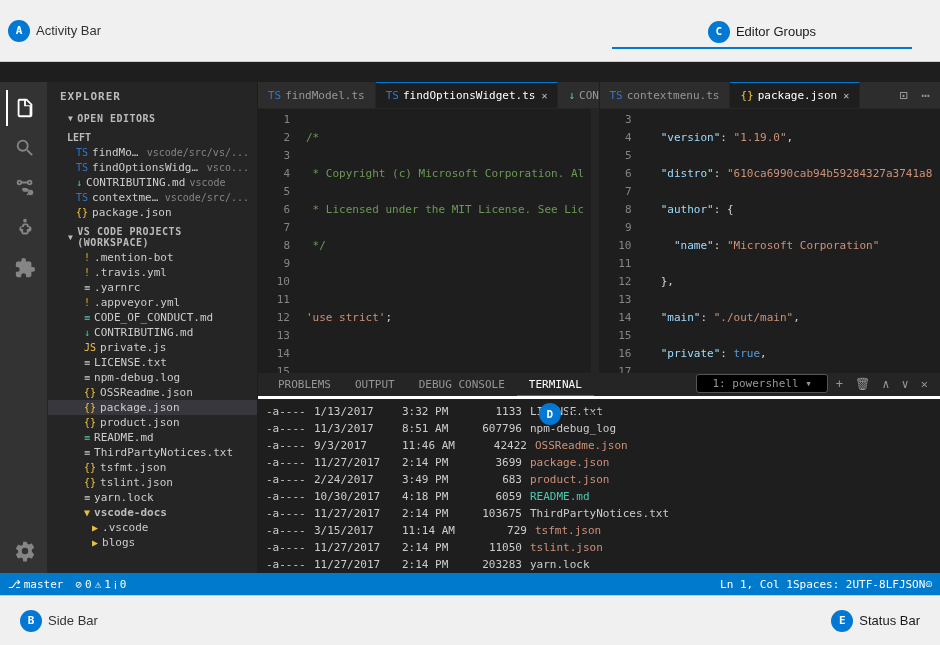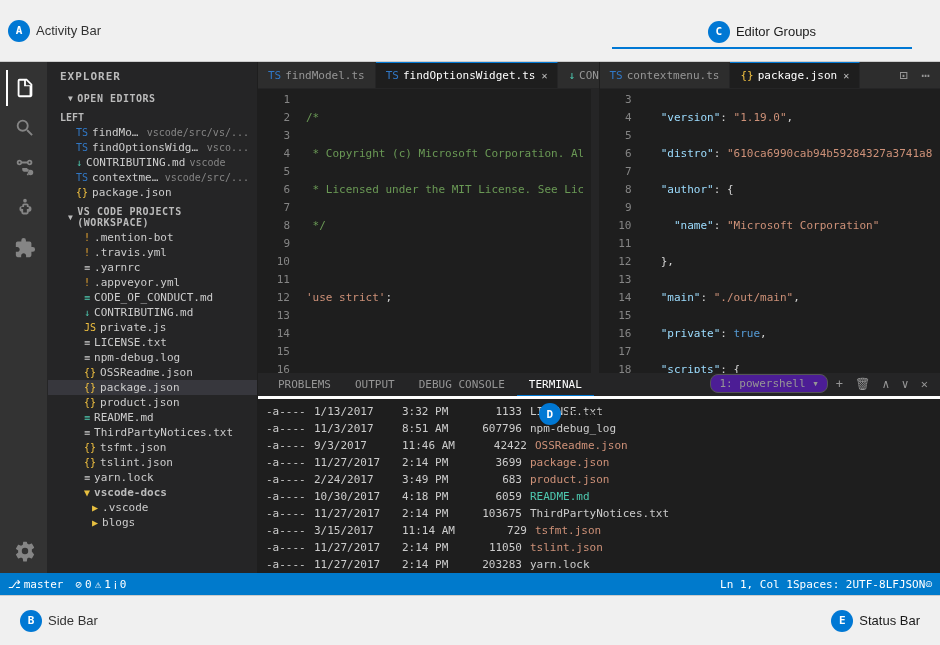--- a/index.html
+++ b/index.html
@@ -15,21 +15,21 @@
     
     .top-annotation-bar {
       display: flex; align-items: center; justify-content: space-between;
       background: #f0f0f0; border-bottom: 1px solid #ccc; padding: 4px 8px;
       height: 62px; flex-shrink: 0;
     }
     .top-left-annotation { display: flex; align-items: center; gap: 6px; }
     .top-left-annotation span { font-size: 13px; color: #333; font-weight: 500; }
 
     
-    .main-layout { display: flex; flex: 1; overflow: hidden; }
+    .main-layout { display: flex; flex: 1; overflow: hidden; margin-top: 20px; }
 
     
     .activity-bar {
       width: 48px; background: #333333; display: flex; flex-direction: column;
       align-items: center; padding-top: 8px; flex-shrink: 0; border-right: 1px solid #252526;
     }
     .activity-icon {
       width: 36px; height: 36px; display: flex; align-items: center; justify-content: center;
       margin-bottom: 4px; cursor: pointer; color: #858585; border-left: 2px solid transparent;
     }
@@ -55,21 +55,21 @@
     .file-item {
       display: flex; align-items: center; padding: 1px 8px 1px 28px;
       font-size: 12px; cursor: pointer; color: #cccccc; white-space: nowrap;
       overflow: hidden; text-overflow: ellipsis;
     }
     .file-item.active { background: #37373d; }
     .file-item .file-icon { margin-right: 4px; font-size: 10px; flex-shrink: 0; }
     .file-item .file-name { overflow: hidden; text-overflow: ellipsis; font-size: 11px; }
     .file-item .file-path { color: #858585; font-size: 10px; margin-left: 4px; }
     .subsection-label {
-      padding: 2px 12px 2px 12px; font-size: 10px; font-weight: 700;
+      padding: 2px 12px 2px 19px; font-size: 10px; font-weight: 700;
       color: #bbbbbb; text-transform: uppercase; display: flex; align-items: center;
       gap: 4px; margin-top: 4px;
     }
     .nested-item { padding-left: 36px; }
     .nested-item2 { padding-left: 44px; }
 
     
     .editor-area { display: flex; flex: 1; overflow: hidden; flex-direction: column; }
     .editor-groups { display: flex; flex: 1; overflow: hidden; }
 
@@ -119,21 +119,21 @@
     .panel-tabs {
       display: flex; align-items: flex-start; background: #252526; padding: 0 8px;
       border-bottom: 3px solid #ffffff;
     }
     .panel-tab {
       padding: 4px 12px; font-size: 11px; cursor: pointer; color: #969696;
       border-bottom: 1px solid transparent;
     }
     .panel-tab.active { color: #ffffff; border-bottom-color: #0078d4; }
     .panel-controls { margin-left: auto; display: flex; gap: 4px; align-items: center; }
-    .panel-ctrl-btn { padding: 2px 8px; font-size: 11px; color: #969696; cursor: pointer; background: #4c1d95; border: 1px solid #555; border-radius: 8px; }
+    .panel-ctrl-btn { padding: 2px 15px; font-size: 11px; color: #969696; cursor: pointer; background: #000000; border: 1px solid #555; border-radius: 3px; }
     .panel-icon-btn { padding: 2px 4px; color: #969696; cursor: pointer; font-size: 12px; }
 
     .terminal-content {
       padding: 4px 8px; font-family: Consolas, monospace; font-size: 11px;
       color: #cccccc; line-height: 17px; overflow: hidden; height: calc(100% - 28px);
     }
     .terminal-row { display: flex; gap: 8px; white-space: pre; }
     .t-perm { color: #cccccc; min-width: 40px; }
     .t-date { color: #cccccc; min-width: 80px; }
     .t-time { color: #cccccc; min-width: 48px; }

